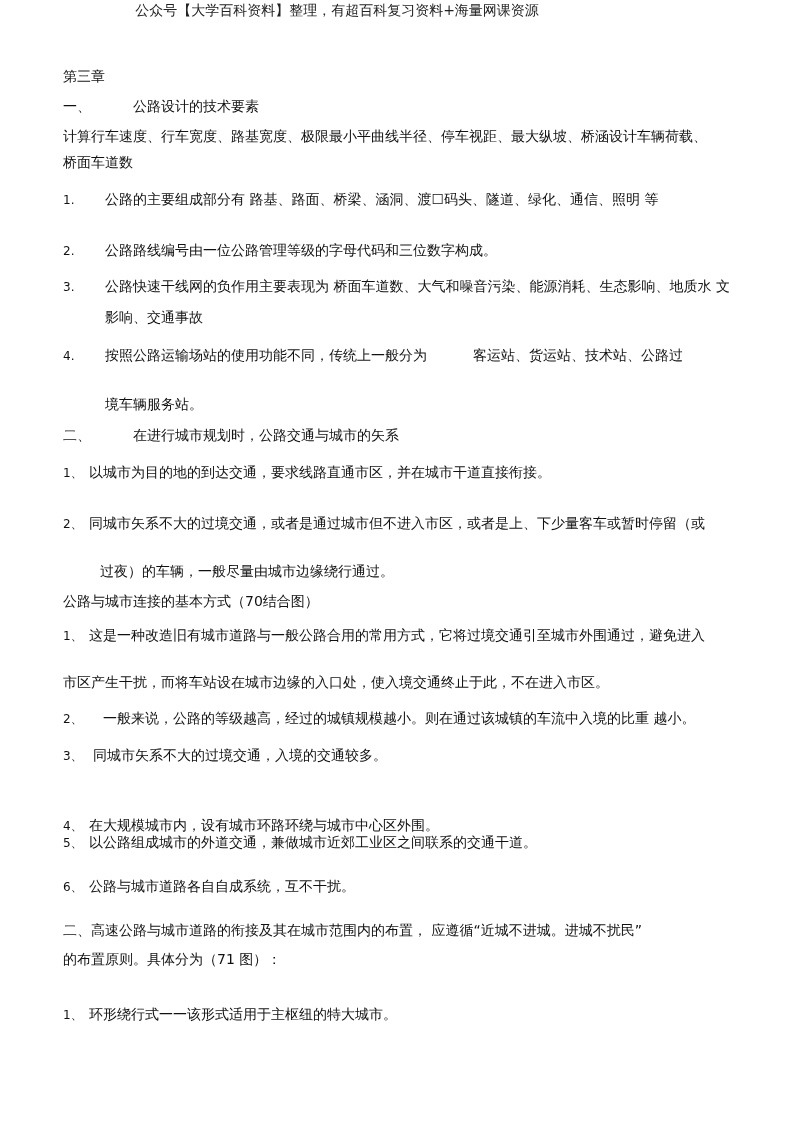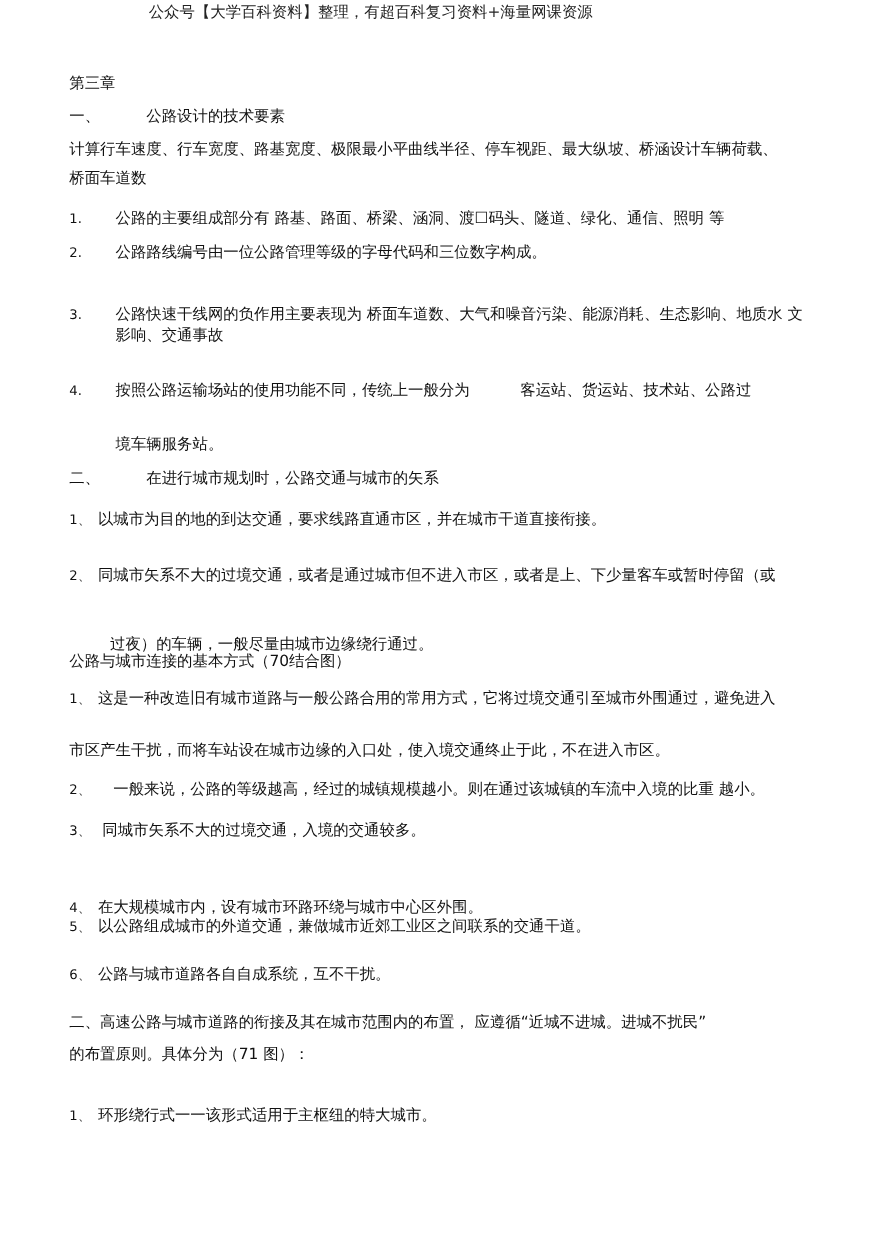--- a/index.html
+++ b/index.html
@@ -30,44 +30,44 @@
 
 <div class="line" style="top:96px;">
   <span>一、</span><span class="gap" style="width:42px"></span><span>公路设计的技术要素</span>
 </div>
 <div class="line" style="top:126px;">计算行车速度、行车宽度、路基宽度、极限最小平曲线半径、停车视距、最大纵坡、桥涵设计车辆荷载、</div>
 <div class="line" style="top:152px;">桥面车道数</div>
 
 <div class="line" style="top:189px;">
   <span class="num" style="width:42px">1.</span><span>公路的主要组成部分有  路基、路面、桥梁、涵洞、渡☐码头、隧道、绿化、通信、照明  等</span>
 </div>
-<div class="line" style="top:220px;">
+<div class="line" style="top:240px;">
   <span class="num" style="width:42px">2.</span><span>公路路线编号由一位公路管理等级的字母代码和三位数字构成。</span>
 </div>
 <div class="line" style="top:276px;">
   <span class="num" style="width:42px">3.</span><span>公路快速干线网的负作用主要表现为  桥面车道数、大气和噪音污染、能源消耗、生态影响、地质水  文</span>
 </div>
-<div class="line ind" style="top:295px;">影响、交通事故</div>
+<div class="line ind" style="top:307px;">影响、交通事故</div>
 
 <div class="line" style="top:345px;">
   <span class="num" style="width:42px">4.</span><span>按照公路运输场站的使用功能不同，传统上一般分为</span><span class="gap" style="width:46px"></span><span>客运站、货运站、技术站、公路过</span>
 </div>
 <div class="line ind" style="top:394px;">境车辆服务站。</div>
 
 <div class="line" style="top:425px;">
   <span>二、</span><span class="gap" style="width:42px"></span><span>在进行城市规划时，公路交通与城市的矢系</span>
 </div>
 
 <div class="line" style="top:462px;">
   <span class="num" style="width:26px">1、</span><span>以城市为目的地的到达交通，要求线路直通市区，并在城市干道直接衔接。</span>
 </div>
 <div class="line" style="top:513px;">
   <span class="num" style="width:26px">2、</span><span>同城市矢系不大的过境交通，或者是通过城市但不进入市区，或者是上、下少量客车或暂时停留（或</span>
 </div>
-<div class="line ind2" style="top:576px;">过夜）的车辆，一般尽量由城市边缘绕行通过。</div>
+<div class="line ind2" style="top:561px;">过夜）的车辆，一般尽量由城市边缘绕行通过。</div>
 
 <div class="line" style="top:591px;">公路与城市连接的基本方式（70结合图）</div>
 
 <div class="line" style="top:625px;">
   <span class="num" style="width:26px">1、</span><span>这是一种改造旧有城市道路与一般公路合用的常用方式，它将过境交通引至城市外围通过，避免进入</span>
 </div>
 <div class="line" style="top:672px;">市区产生干扰，而将车站设在城市边缘的入口处，使入境交通终止于此，不在进入市区。</div>
 
 <div class="line" style="top:708px;">
   <span class="num" style="width:40px">2、</span><span>一般来说，公路的等级越高，经过的城镇规模越小。则在通过该城镇的车流中入境的比重  越小。</span>

